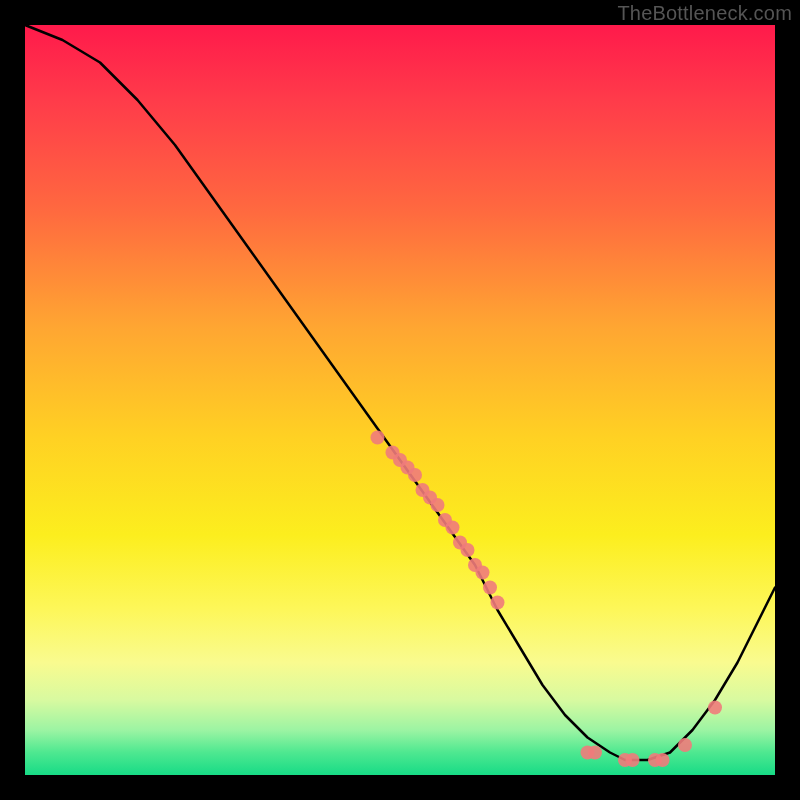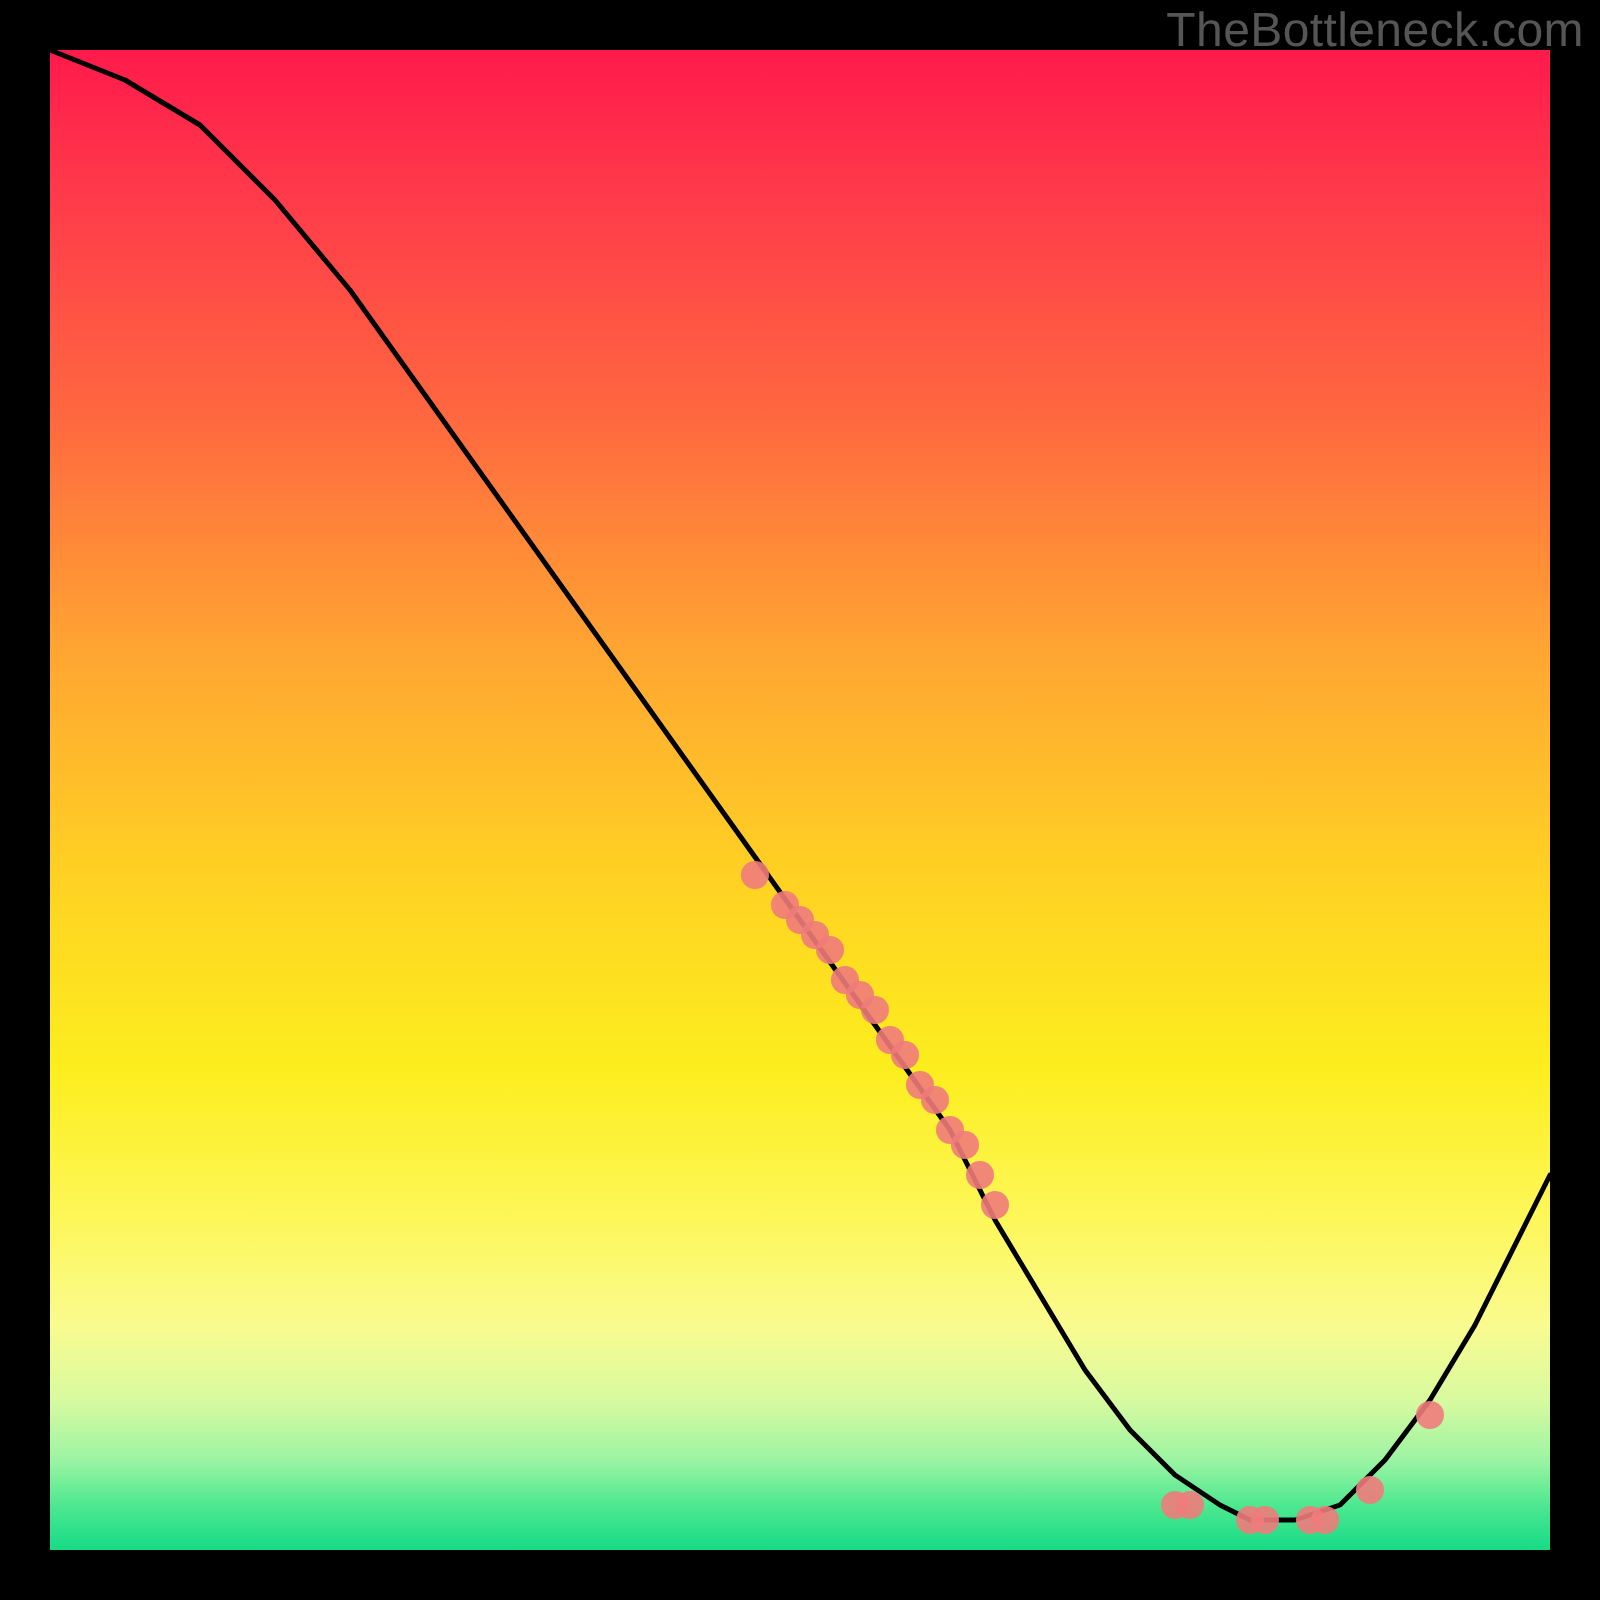--- a/index.html
+++ b/index.html
@@ -15,21 +15,21 @@
     position: relative;
     width: 800px;
     height: 800px;
     background: #000;
   }
   .watermark {
     position: absolute;
     top: 2px;
     right: 8px;
     color: #555;
-    font-size: 24px;
+    font-size: 20px;
     font-weight: 500;
     letter-spacing: 0.2px;
     z-index: 10;
   }
   .plot {
     position: absolute;
     left: 25px;
     top: 25px;
     width: 750px;
     height: 750px;

